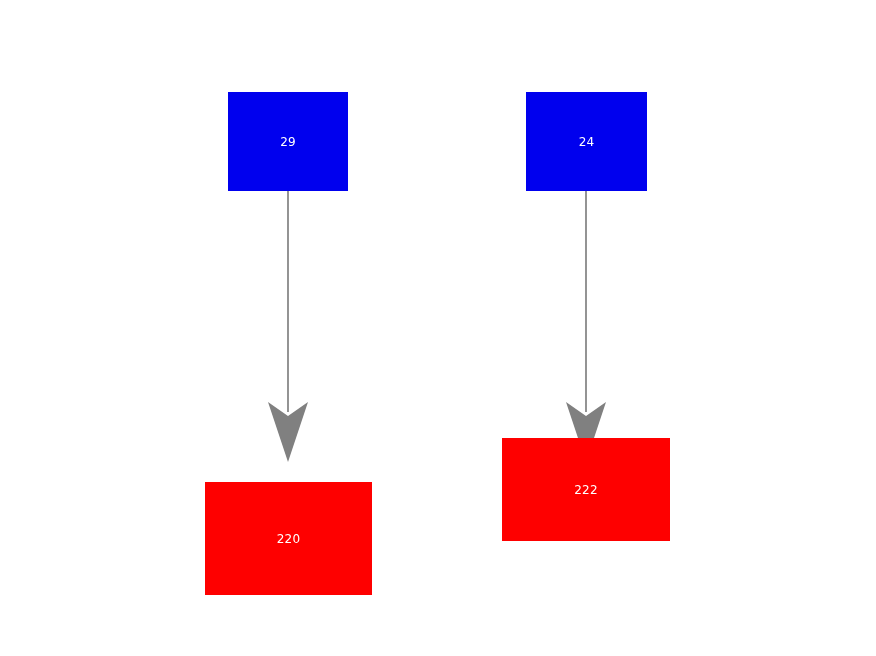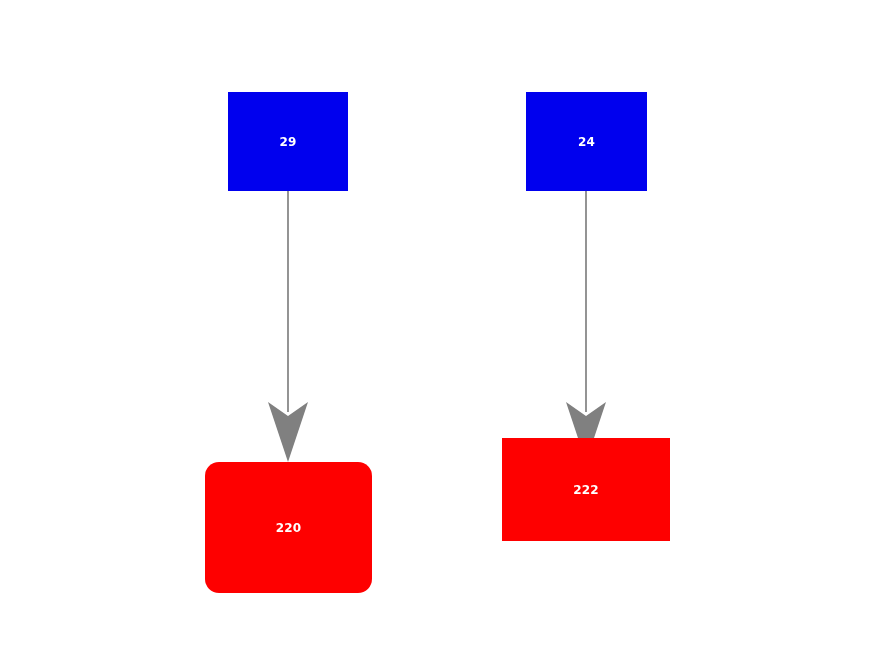--- a/index.html
+++ b/index.html
@@ -28,21 +28,20 @@
     box-sizing: border-box;
   }
   .node-label {
     color: #ffffff;
     font-family: "DejaVu Sans", "Liberation Sans", sans-serif;
     font-size: 12px;
     line-height: 1;
     letter-spacing: 0.2px;
     text-align: left;
     user-select: none;
-    font-weight: bold;
   }
   .edge-layer {
     position: absolute;
     left: 0;
     top: 0;
     width: 876px;
     height: 656px;
     pointer-events: none;
   }
 </style>
@@ -65,21 +64,21 @@
   </svg>
 
   <div class="node" style="left:228px; top:92px; width:120px; height:99px; background:#0000ee;">
     <span class="node-label">29</span>
   </div>
 
   <div class="node" style="left:526px; top:92px; width:121px; height:99px; background:#0000ee;">
     <span class="node-label">24</span>
   </div>
 
-  <div class="node" style="left:205px; top:462px; width:167px; height:131px; background:#fe0000;border-radius:14px;">
+  <div class="node" style="left:205px; top:482px; width:167px; height:113px; background:#fe0000;">
     <span class="node-label">220</span>
   </div>
 
   <div class="node" style="left:502px; top:438px; width:168px; height:103px; background:#fe0000;">
     <span class="node-label">222</span>
   </div>
 
 </div>
 
 </body></html>

